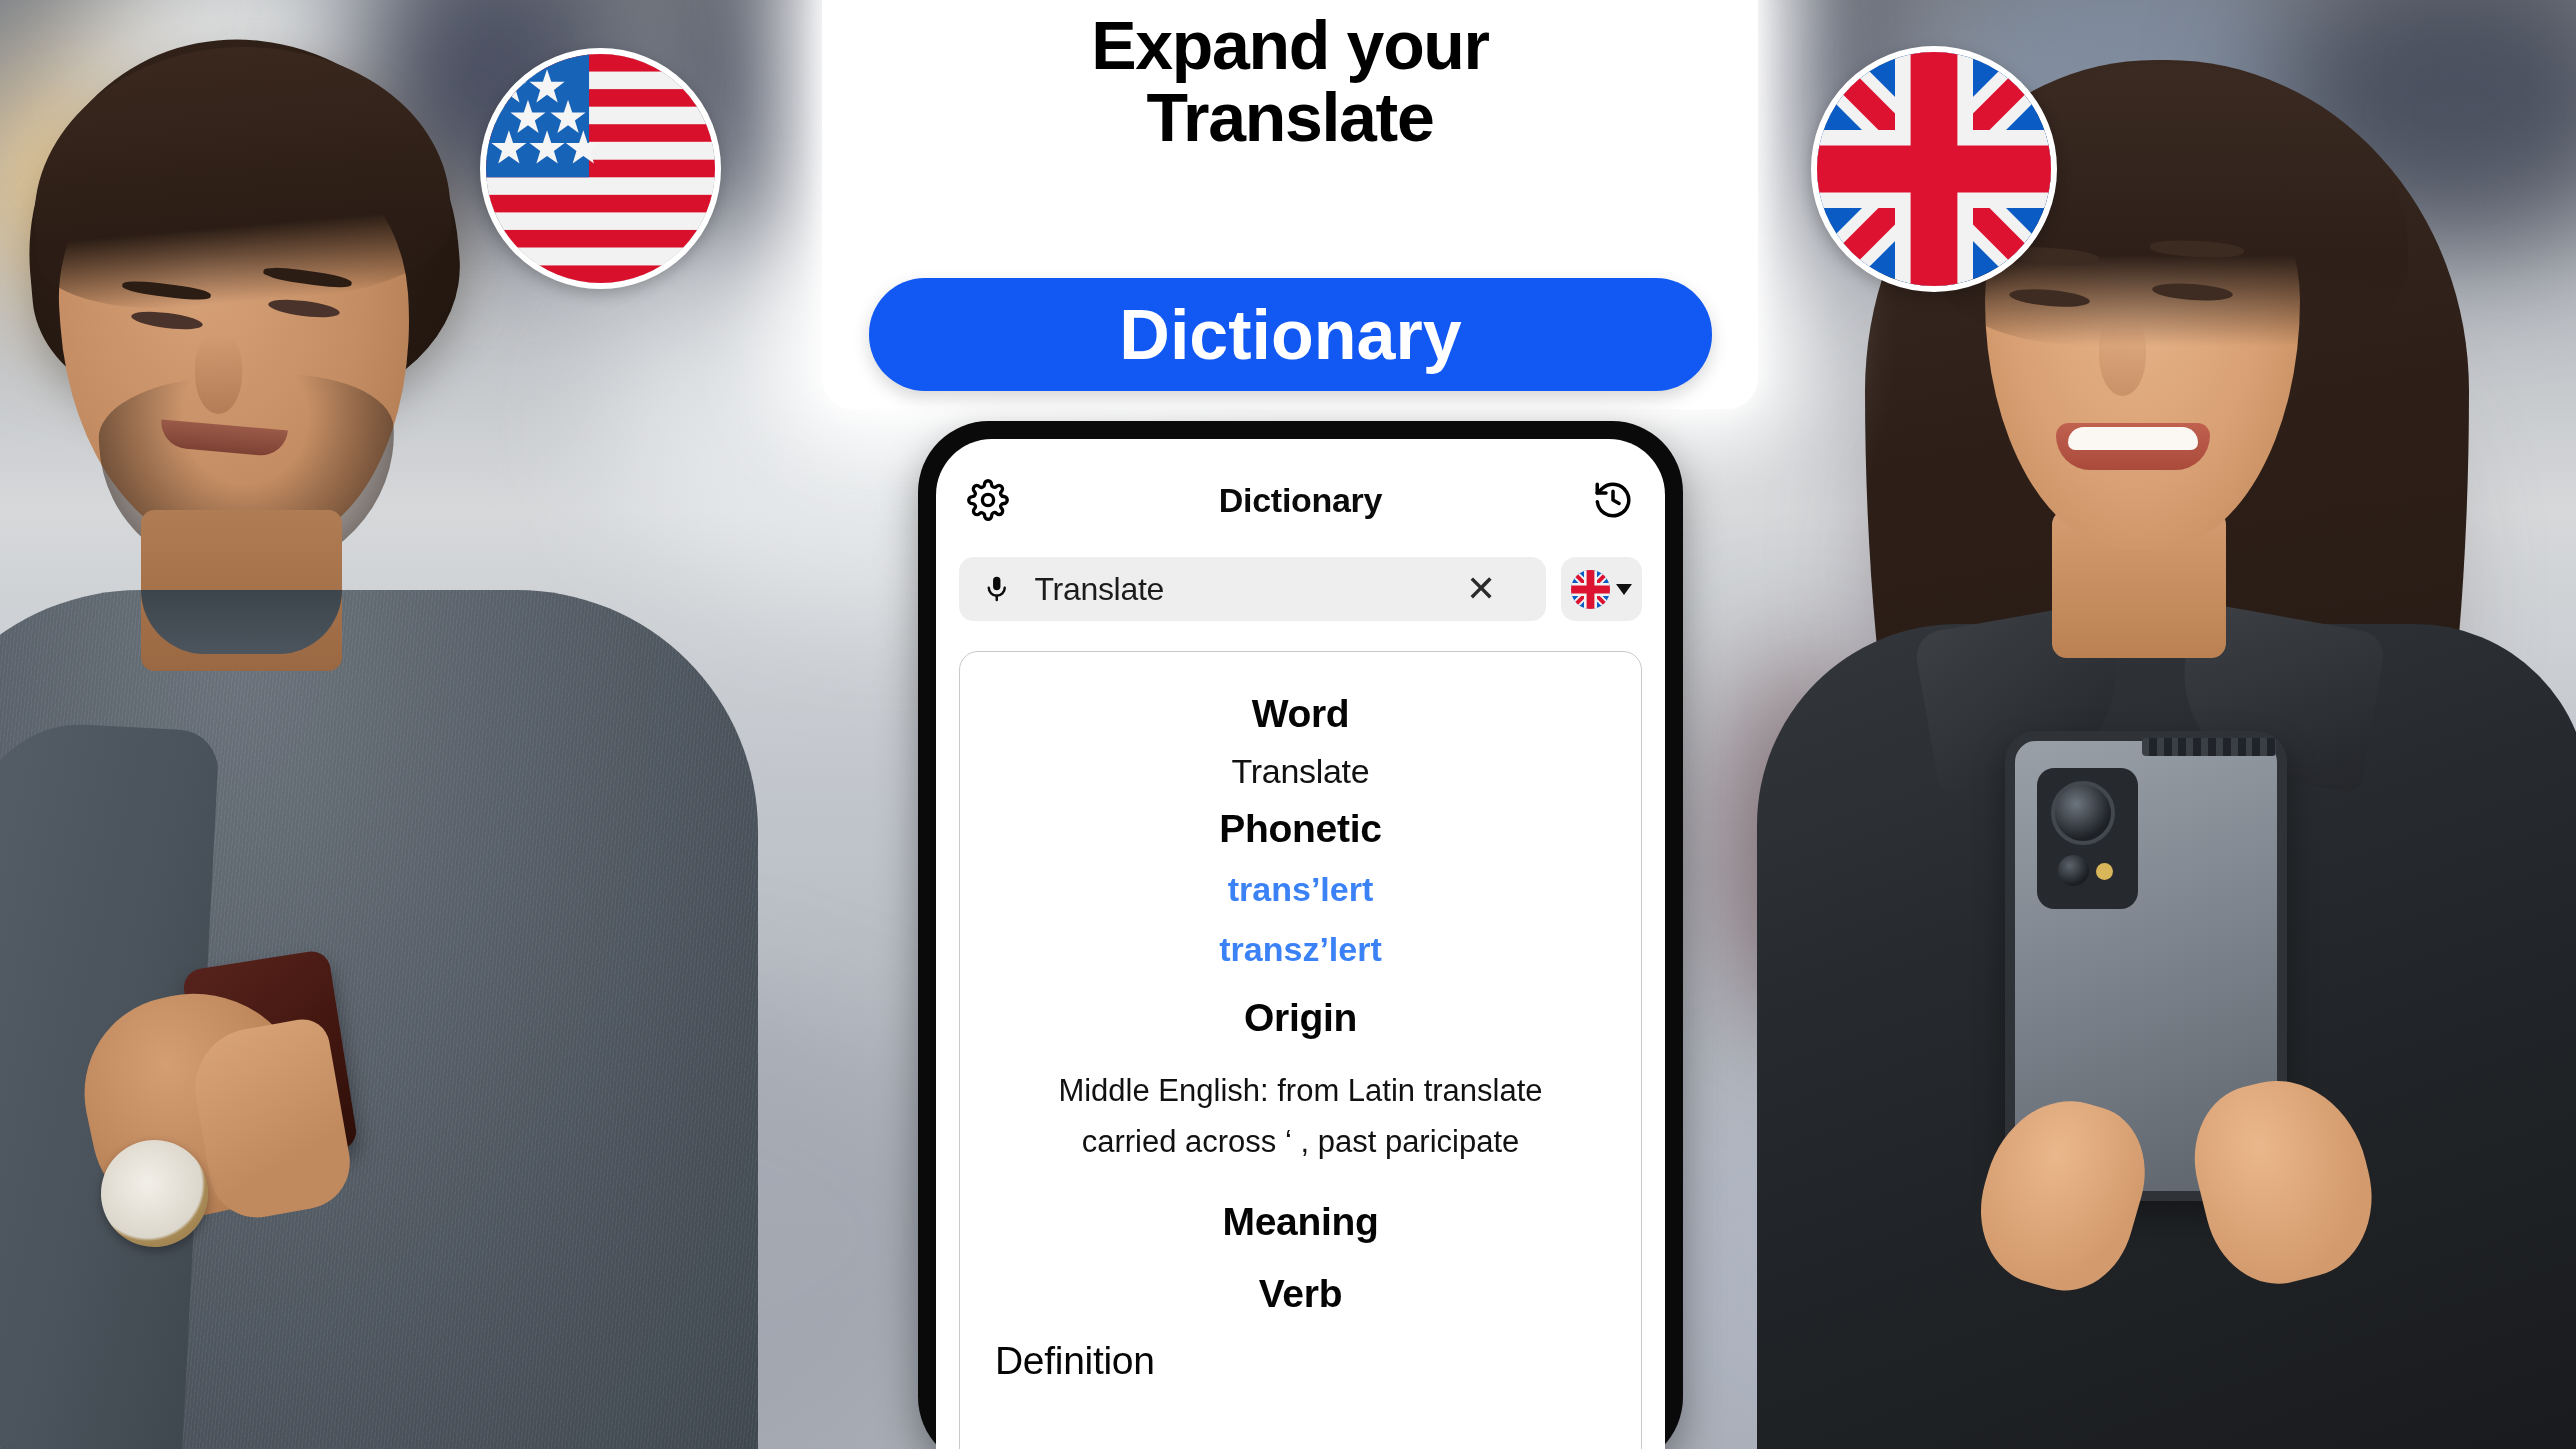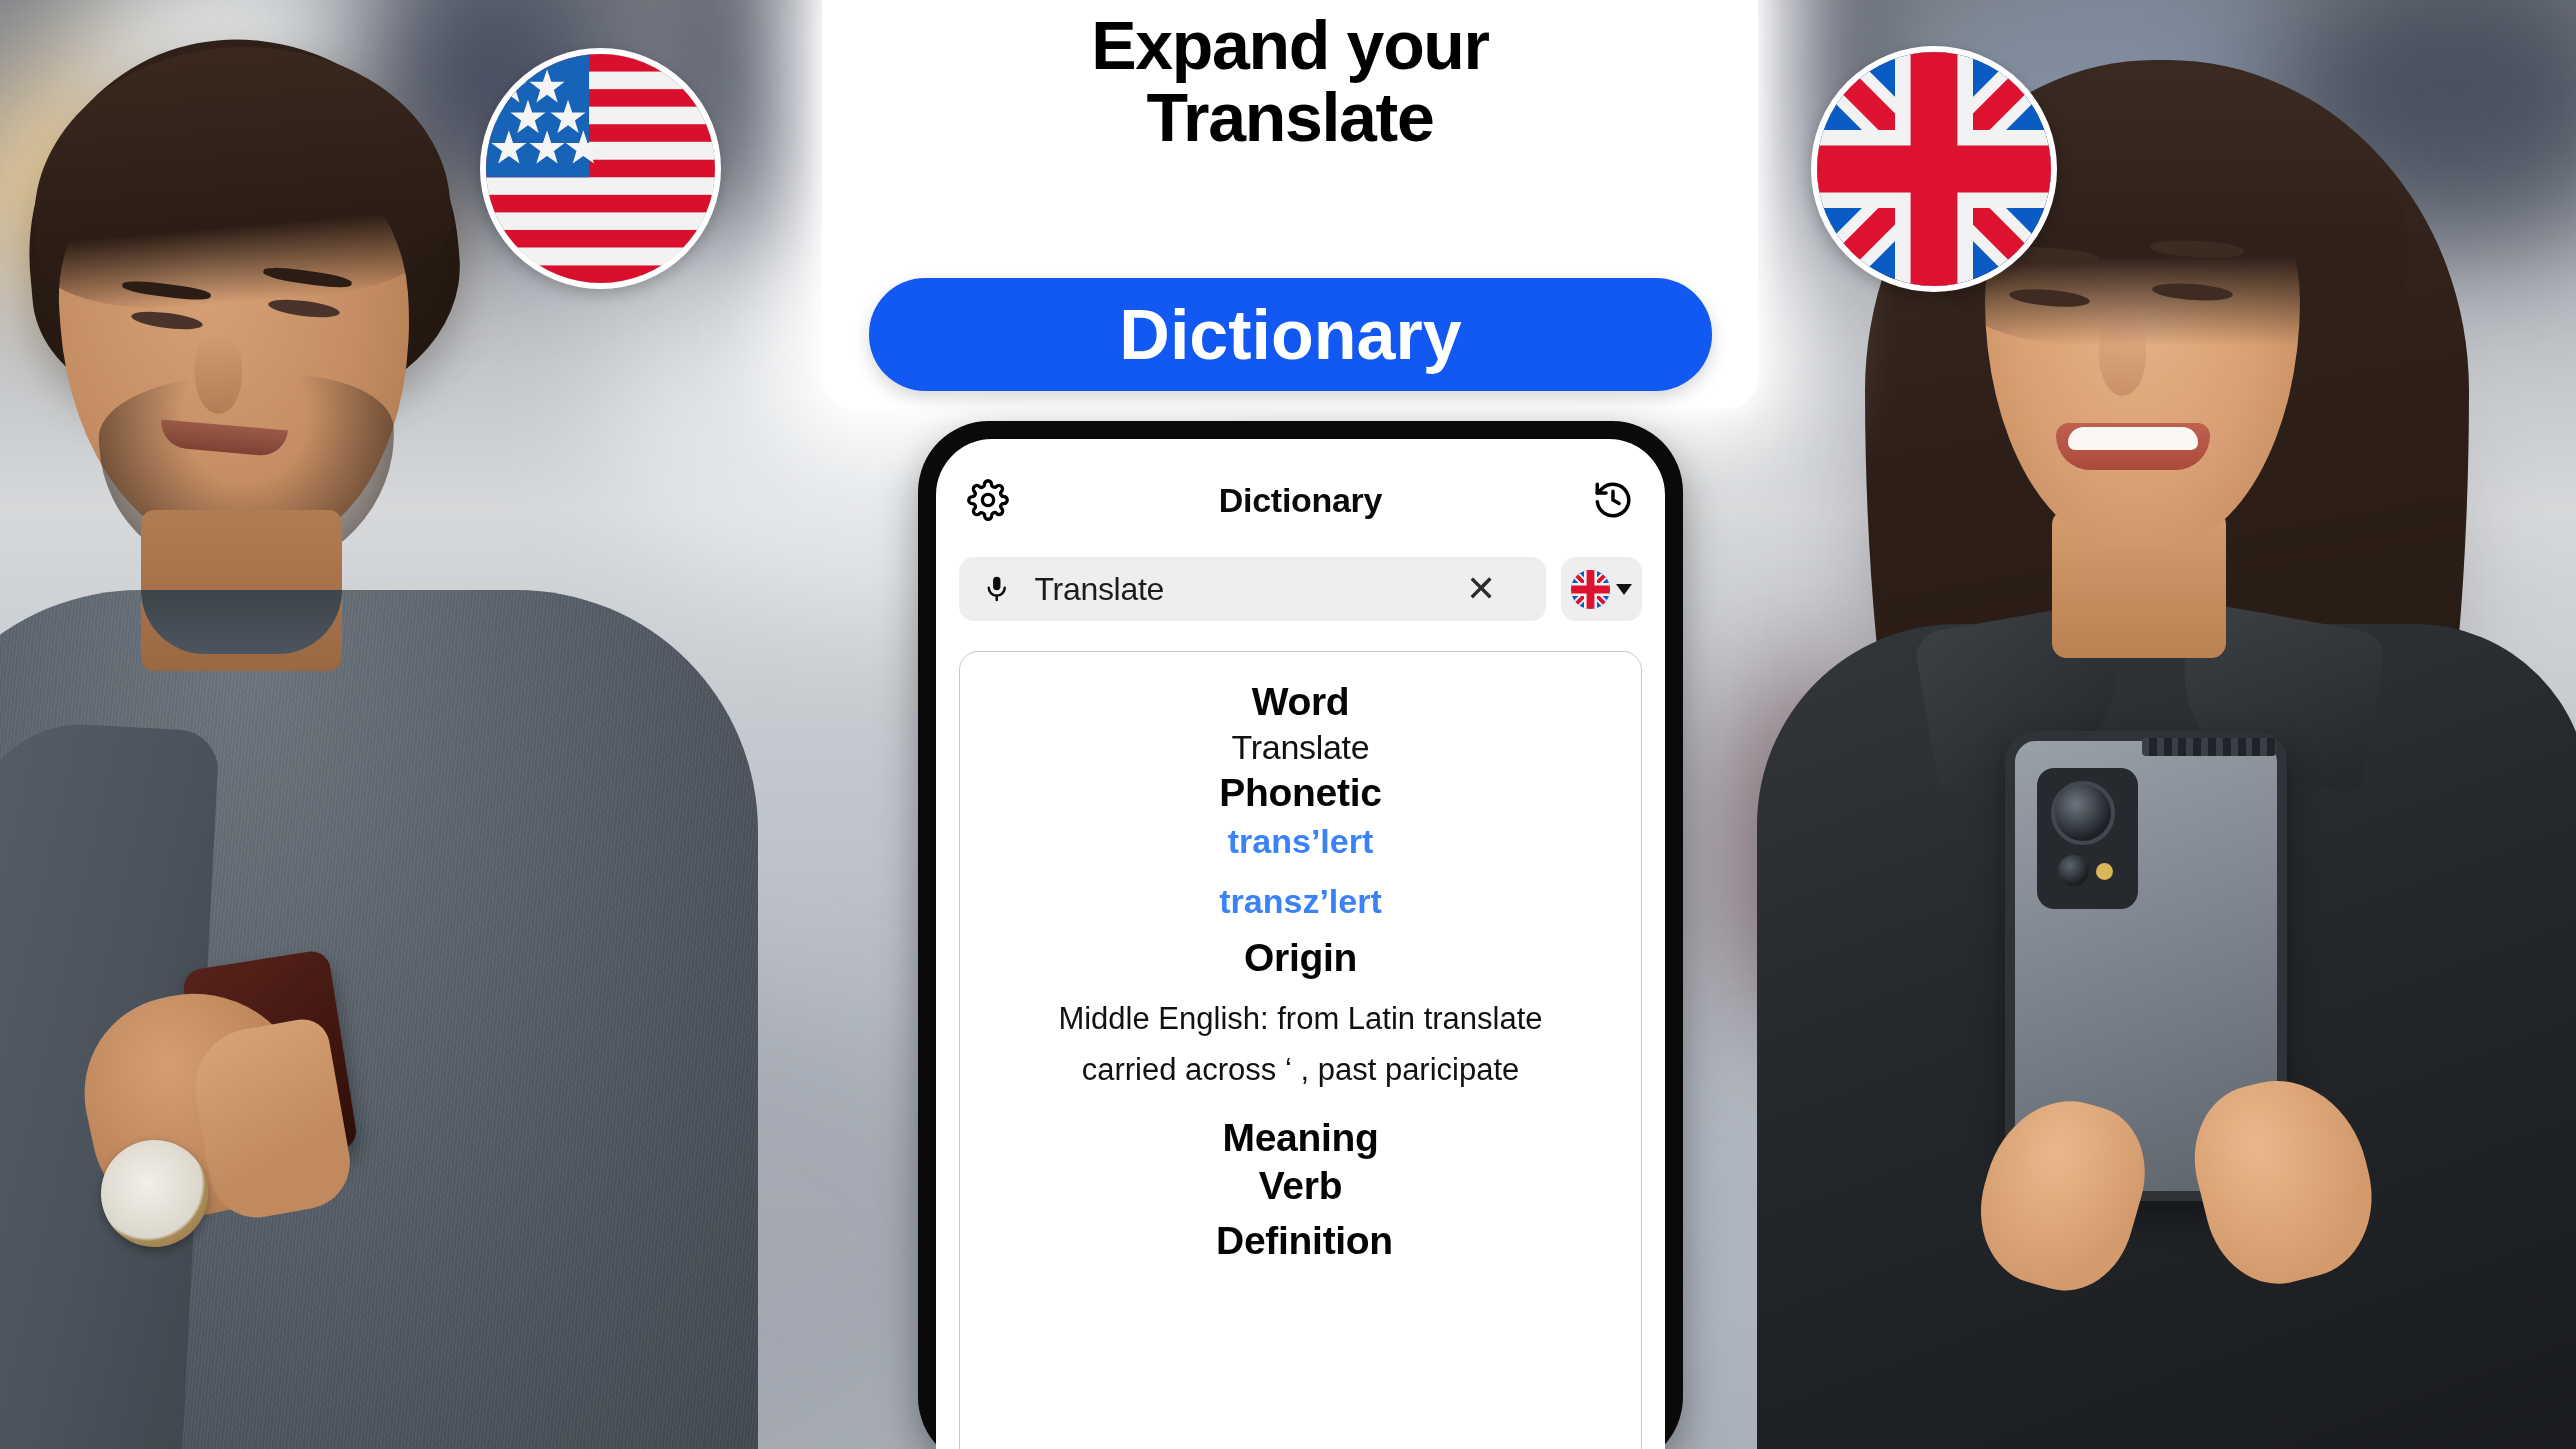--- a/index.html
+++ b/index.html
@@ -327,30 +327,30 @@
     width:0;height:0;border-left:8.7px solid transparent;border-right:8.7px solid transparent;
     border-top:11.4px solid #111;
   }
   .content-card{
     position:absolute; left:23px; top:212px; right:23px; bottom:0;
     border:1.3px solid #c9c9c9; border-top-left-radius:19px; border-top-right-radius:19px;
     background:#fff; padding:17.4px 27px 0 27px; overflow:hidden;
   }
   .sec-title{
     text-align:center; font-weight:700; font-size:39px; color:#050505;
-    letter-spacing:-0.3px; margin:0;
+    letter-spacing:-0.3px; margin:12px;
   }
   .sec-val{
     text-align:center; font-size:34px; color:#111; letter-spacing:-0.3px;
     margin:0;
   }
   .ph-line{ text-align:center; font-size:34px; color:#3b82f6; margin:0;font-weight:bold; }
   .origin-line{ text-align:center; font-size:31px; color:#111; line-height:1.52; margin:0; }
   .def-title{
-    text-align:center; font-weight:700; font-size:39px; color:#050505;
+    text-align:left; font-weight:400; font-size:39px; color:#050505;
     letter-spacing:-0.3px; margin:0; padding-left:8px;
   }
   .sp6{height:4px;} .sp10{height:6.7px;} .sp16{height:10.7px;}
   .sp22{height:14.8px;} .sp34{height:23px;}
 </style>
 </head>
 <body>
 
 <div id="stage">
 

